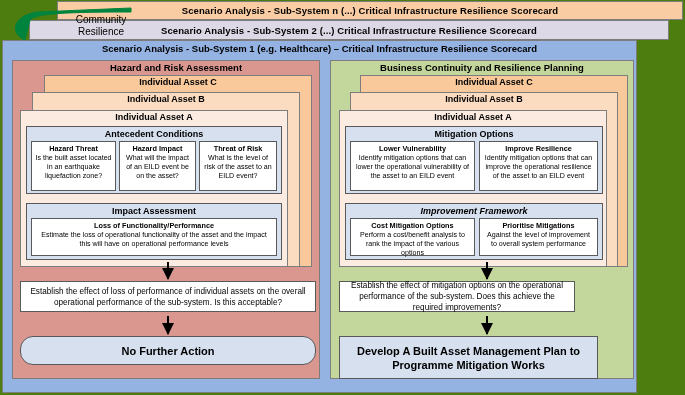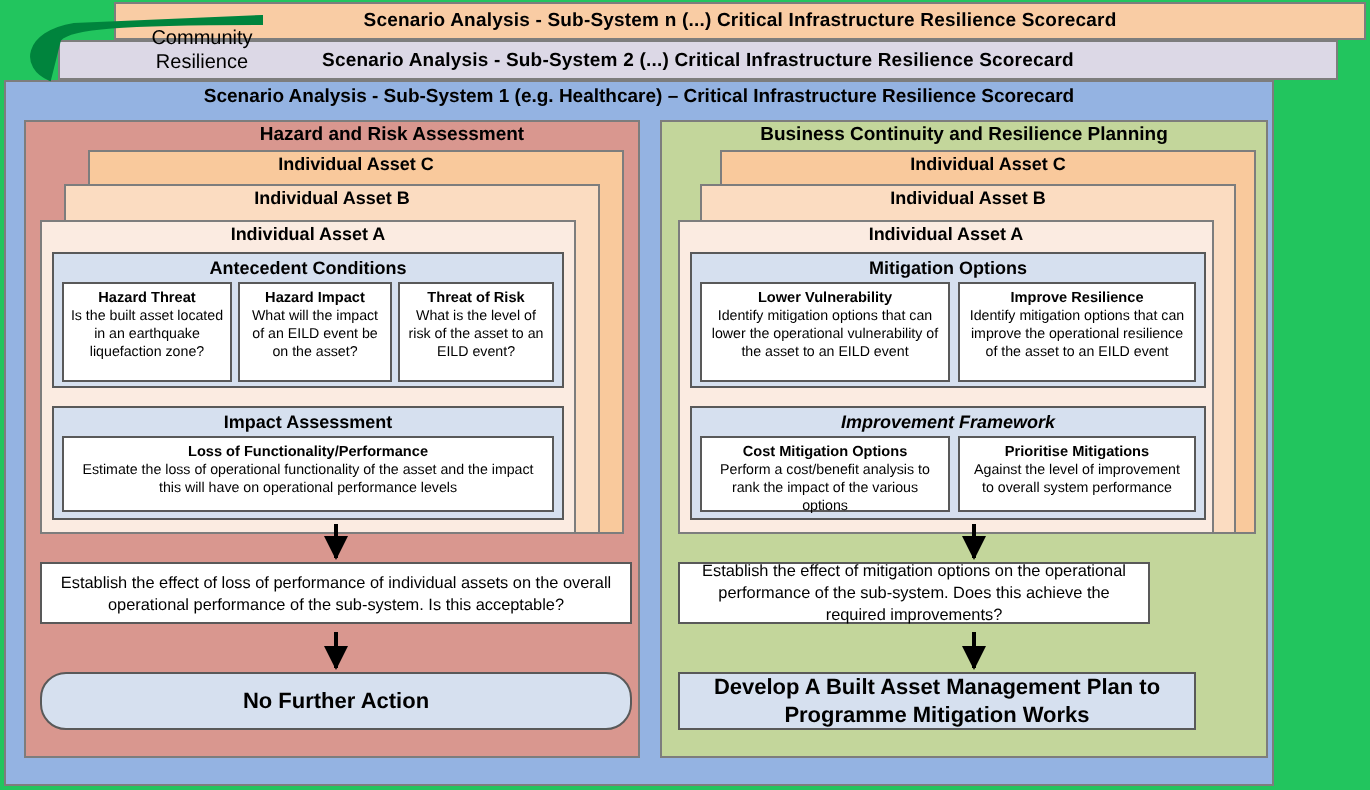--- a/index.html
+++ b/index.html
@@ -1,19 +1,19 @@
 <!DOCTYPE html>
 <html><head>
 <meta charset="utf-8">
 <style>
   html,body{margin:0;padding:0;background:#ffffff;}
   body{width:685px;height:395px;overflow:hidden;
        font-family:"Liberation Sans",sans-serif;color:#000;
        -webkit-font-smoothing:antialiased;}
-  #stage{position:relative;width:685px;height:395px;background:#22c55e;}
+  #stage{position:relative;width:685px;height:395px;background:#4d7c0f;}
   .bx{position:absolute;box-sizing:border-box;border:1px solid #7d7d7d;}
 
   
   .strip{display:flex;align-items:center;}
   .strip .lbl{width:100%;text-align:center;font-weight:bold;font-size:9.5px;
               letter-spacing:.1px;}
 
   .hdr{position:absolute;box-sizing:border-box;text-align:center;font-weight:bold;}
 
   .card{position:absolute;box-sizing:border-box;border:1px solid #595959;
@@ -42,21 +42,21 @@
     <div class="lbl">Scenario Analysis - Sub-System n (...) Critical Infrastructure Resilience Scorecard</div>
   </div>
   <div class="bx strip" style="left:29px;top:20px;width:640px;height:20px;background:#DCD8E6;">
     <div class="lbl">Scenario Analysis - Sub-System 2 (...) Critical Infrastructure Resilience Scorecard</div>
   </div>
 
   <div class="bx" style="left:2px;top:40px;width:635px;height:353px;background:#94B3E2;"></div>
   <div class="hdr" style="left:2px;top:43px;width:635px;font-size:9.5px;">Scenario Analysis - Sub-System 1 (e.g. Healthcare) – Critical Infrastructure Resilience Scorecard</div>
 
   <div class="bx" style="left:12px;top:60px;width:308px;height:319px;background:#D9978F;"></div>
-  <div class="hdr" style="left:28px;top:62px;width:336px;font-size:9.5px;">Hazard and Risk Assessment</div>
+  <div class="hdr" style="left:8px;top:62px;width:336px;font-size:9.5px;">Hazard and Risk Assessment</div>
 
   <div class="bx" style="left:44px;top:75px;width:268px;height:192px;background:#F9C99C;"></div>
   <div class="hdr" style="left:44px;top:77px;width:268px;font-size:9px;">Individual Asset C</div>
 
   <div class="bx" style="left:32px;top:92px;width:268px;height:175px;background:#FBDCC1;"></div>
   <div class="hdr" style="left:32px;top:94px;width:268px;font-size:9px;">Individual Asset B</div>
 
   <div class="bx" style="left:20px;top:110px;width:268px;height:157px;background:#FBEBE1;"></div>
   <div class="hdr" style="left:20px;top:112px;width:268px;font-size:9px;">Individual Asset A</div>
 
@@ -123,21 +123,21 @@
     <div class="cb" style="padding:0 4px;">Perform a cost/benefit analysis to rank the impact of the various options</div>
   </div>
   <div class="card" style="left:479px;top:218px;width:119px;height:38px;">
     <div class="ct" style="margin-top:2px;">Prioritise Mitigations</div>
     <div class="cb" style="padding:0 4px;">Against the level of improvement to overall system performance</div>
   </div>
 
   <div class="decide" style="left:339px;top:281px;width:236px;height:31px;">
     <span style="padding:0 6px;">Establish the effect of mitigation options on the operational performance of the sub-system. Does this achieve the required improvements?</span>
   </div>
-  <div class="outcome" style="left:339px;top:336px;width:259px;height:29px;">
+  <div class="outcome" style="left:339px;top:336px;width:259px;height:43px;">
     <span>Develop A Built Asset Management Plan to Programme Mitigation Works</span>
   </div>
 
   <svg class="ov" viewBox="0 0 685 395">
     <defs>
       <marker id="ah" markerWidth="7" markerHeight="7" refX="5.5" refY="3" orient="auto">
         <path d="M0,0 L6,3 L0,6 z" fill="#000"></path>
       </marker>
     </defs>
     <g stroke="#000" stroke-width="2" fill="none" marker-end="url(#ah)">

